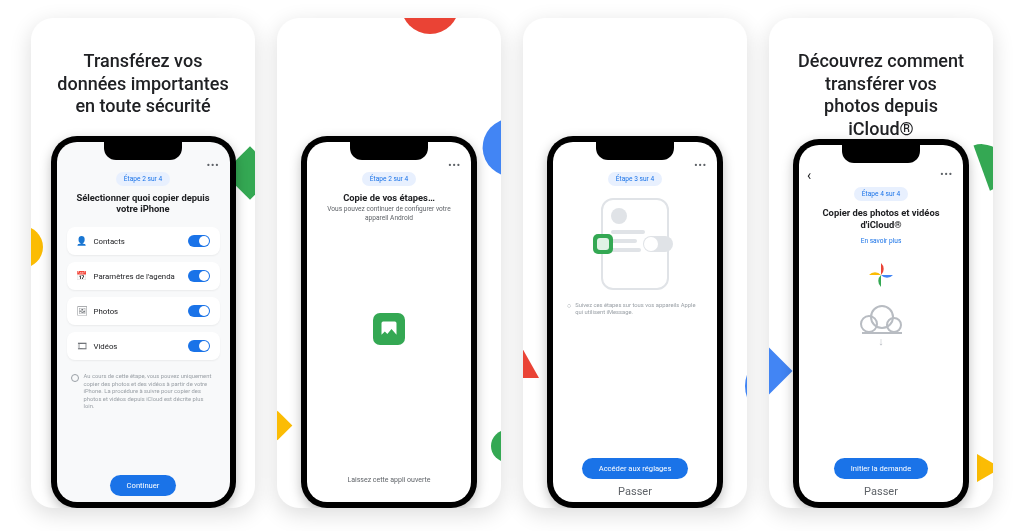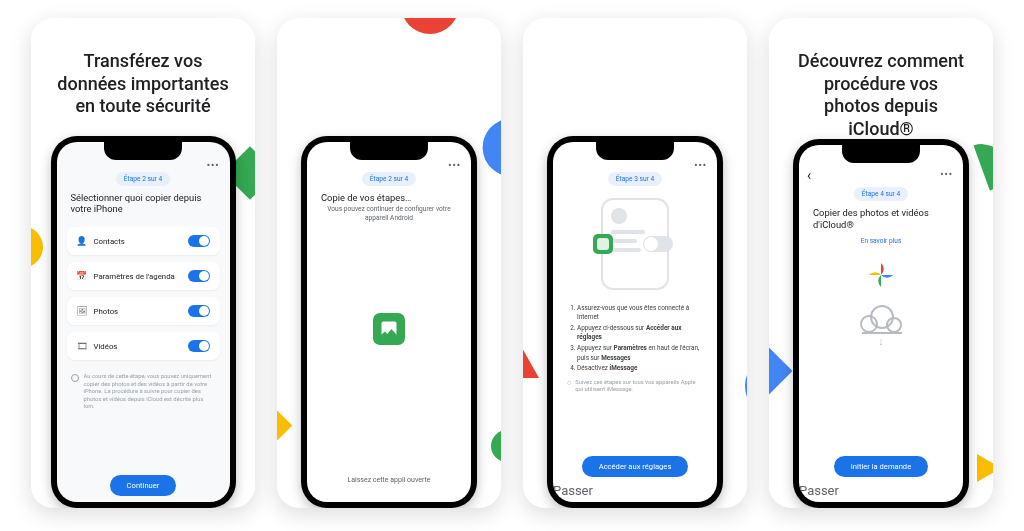--- a/index.html
+++ b/index.html
@@ -96,21 +96,21 @@
   .topbar { display:flex; justify-content:space-between; align-items:center; padding:4px 8px 2px; }
   .back-ch { font-size:14px; color:#202124; }
   .kebab { letter-spacing:1px; font-weight:700; color:#5f6368; font-size:9px; line-height:.4; padding-right:2px;}
 
   .step-pill {
     align-self:center;
     background:#e8f0fe; color:#1a73e8;
     font-size:6.6px; padding:3px 8px; border-radius:9px;
     margin-top:2px;
   }
-  .scr-title { font-size:9.4px; font-weight:400; padding:6px 14px 2px; line-height:1.25;}
+  .scr-title { text-align:center; font-size:9.4px; font-weight:700; padding:6px 14px 2px; line-height:1.25;}
   .scr-sub   { text-align:center; font-size:6.6px; color:#5f6368; padding:0 16px; line-height:1.3;}
   .link-blue { color:#1a73e8; font-size:6.6px; text-align:center; padding-top:4px; }
 
   
   .toggle-list { padding:10px 10px 0; }
   .trow {
     background:#fff; border-radius:8px;
     padding:8px 10px; margin-bottom:7px;
     display:flex; align-items:center;
     box-shadow:0 1px 2px rgba(0,0,0,.06);
@@ -121,21 +121,21 @@
   .toggle::after{content:"";position:absolute;right:1px;top:1px;width:10px;height:10px;border-radius:50%;background:#fff;}
 
   .tiny-note { font-size:5.8px; color:#9aa0a6; padding:6px 14px; display:flex; gap:5px; line-height:1.3;}
   .tiny-note .dot{ width:8px;height:8px;border:1px solid #9aa0a6;border-radius:50%;flex:none;margin-top:1px;}
 
   .prim-btn {
     align-self:center; background:#1a73e8; color:#fff;
     font-size:7.6px; padding:6px 17px; border-radius:14px;
     margin:8px 0 0;
   }
-  .skip { font-size:13px; color:#5f6368; padding:6px 0 4px;}
+  .skip { text-align:center; font-size:11px; color:#5f6368; padding:6px 0 4px;}
 
   .bottom-note { text-align:center; font-size:7px; color:#5f6368; padding-bottom:18px; margin-top:auto;}
 
   
   .photo-tile {
     width:32px;height:32px;border-radius:7px;background:#34a853;
     display:flex;align-items:center;justify-content:center;
     position:absolute; left:50%; top:52%; transform:translate(-50%,-50%);
   }
   .photo-tile svg{width:20px;height:20px;fill:#fff;}
@@ -282,45 +282,39 @@
         <div class="pbody">
           <div class="sp"></div>
           <div class="ln" style="width:70%"></div>
           <div class="ln" style="width:55%"></div>
           <div class="ln" style="width:62%"></div>
           <div class="imsg-ic"></div>
           <div class="gtoggle"></div>
         </div>
       </div>
 
-      <ol class="olist" id="list3">
-          <li>Assurez-vous que vous êtes connecté à Internet</li>
-          <li>Appuyez ci-dessous sur <b>Accéder aux réglages</b></li>
-          <li>Appuyez sur <b>Paramètres</b> en haut de l'écran, puis sur <b>Messages</b></li>
-          <li>Désactivez <b>iMessage</b></li>
-        </ol>
       <div class="c3-sub">
         <span class="dot">○</span>
         <span>Suivez ces étapes sur tous vos appareils Apple qui utilisent iMessage.</span>
       </div>
 
       <div style="flex:1"></div>
       <div class="prim-btn">Accéder aux réglages</div>
       <div class="skip">Passer</div>
     </div>
   </div>
 </div>
 
 <div class="card">
   <div class="shape c4-bdiam"></div>
   <div class="shape c4-ghalf"></div>
   <div class="shape c4-ytri"></div>
 
   <div class="headline">Découvrez comment
-procédure vos
+transférer vos
 photos depuis
 iCloud®</div>
 
   <div class="phone sm">
     <div class="screen">
       <div class="notch-bar">
           <div class="notch"></div>
         </div>
       <div class="topbar">
         <span class="back-ch">‹</span>

